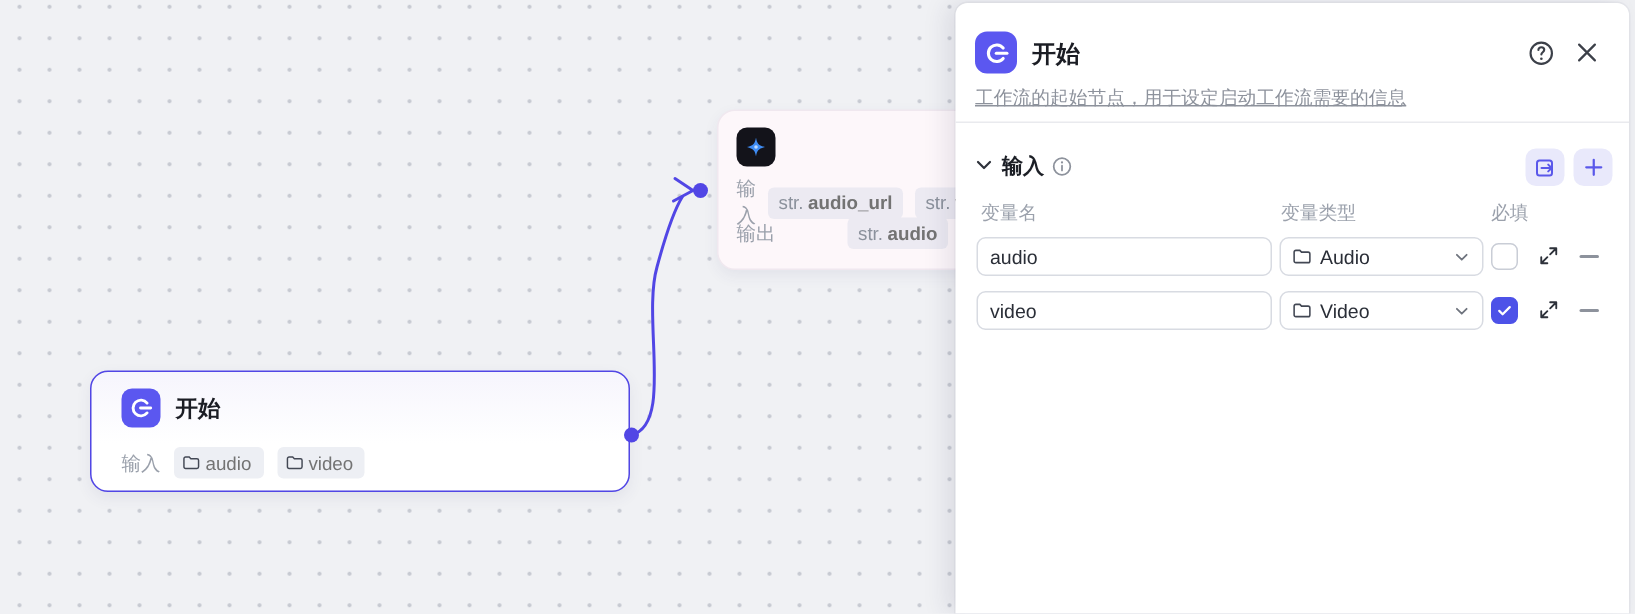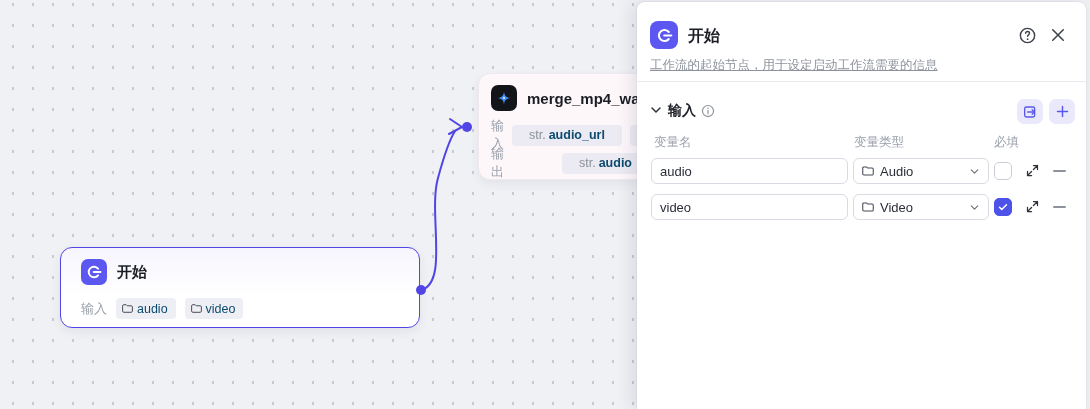--- a/index.html
+++ b/index.html
@@ -40,23 +40,23 @@
   .node-icon.spark { background:#13131a; }
   .node-title { font-size:15px; font-weight:700; color:#1b1d24; white-space:nowrap; }
   .node-row { position:absolute; left:20px; display:flex; align-items:center; gap:9px; }
   .merge-node .node-row { left:12px; gap:8px; }
   .row-label { font-size:13px; color:#9aa0ab; }
   .tag {
     display:inline-flex; align-items:center; gap:3px;
     background:#edeff4; border-radius:4px; height:21px; padding:0 8px 0 5px;
     font-size:12.5px; color:#22252d; white-space:nowrap;
   }
-  .merge-node .tag { background:#eceaf2; padding:0 17px; }
+  .merge-node .tag { background:#eceaf2; padding:0 7px; }
   .tag .str { color:#8b919c; }
-  .tag .val { color:#0c4a6e; font-weight:600; }
+  .tag .val { color:#737373; font-weight:600; }
   .start-node .tag .val { font-weight:400; }
 
   .port {
     position:absolute; width:10px; height:10px; border-radius:50%;
     background:#5146e5;
   }
 
   
   .panel {
     position:absolute; left:637px; top:2px; width:449px; height:407px;
@@ -126,21 +126,20 @@
 <div class="canvas">
 
   <div class="node merge-node">
     <div class="node-head">
       <span class="node-icon spark">
         <svg width="18" height="18" viewBox="0 0 24 24">
           <path d="M12 3.5 C12.9 9 14.2 10.4 20 12 C14.2 13.6 12.9 15 12 20.5 C11.1 15 9.8 13.6 4 12 C9.8 10.4 11.1 9 12 3.5 Z" fill="#3f8cf3"></path>
           <circle cx="12" cy="12" r="1.6" fill="#bcd9ff"></circle>
         </svg>
       </span>
-      <span class="node-title">merge_mp4_wa</span>
     </div>
     <div class="node-row" style="top:43px;">
       <span class="row-label">输入</span>
       <span class="tag">
         <span class="str">str.</span>
           <span class="val">audio_url</span>
       </span>
       <span class="tag">
         <span class="str">str.</span>
           <span class="val">vi</span>

